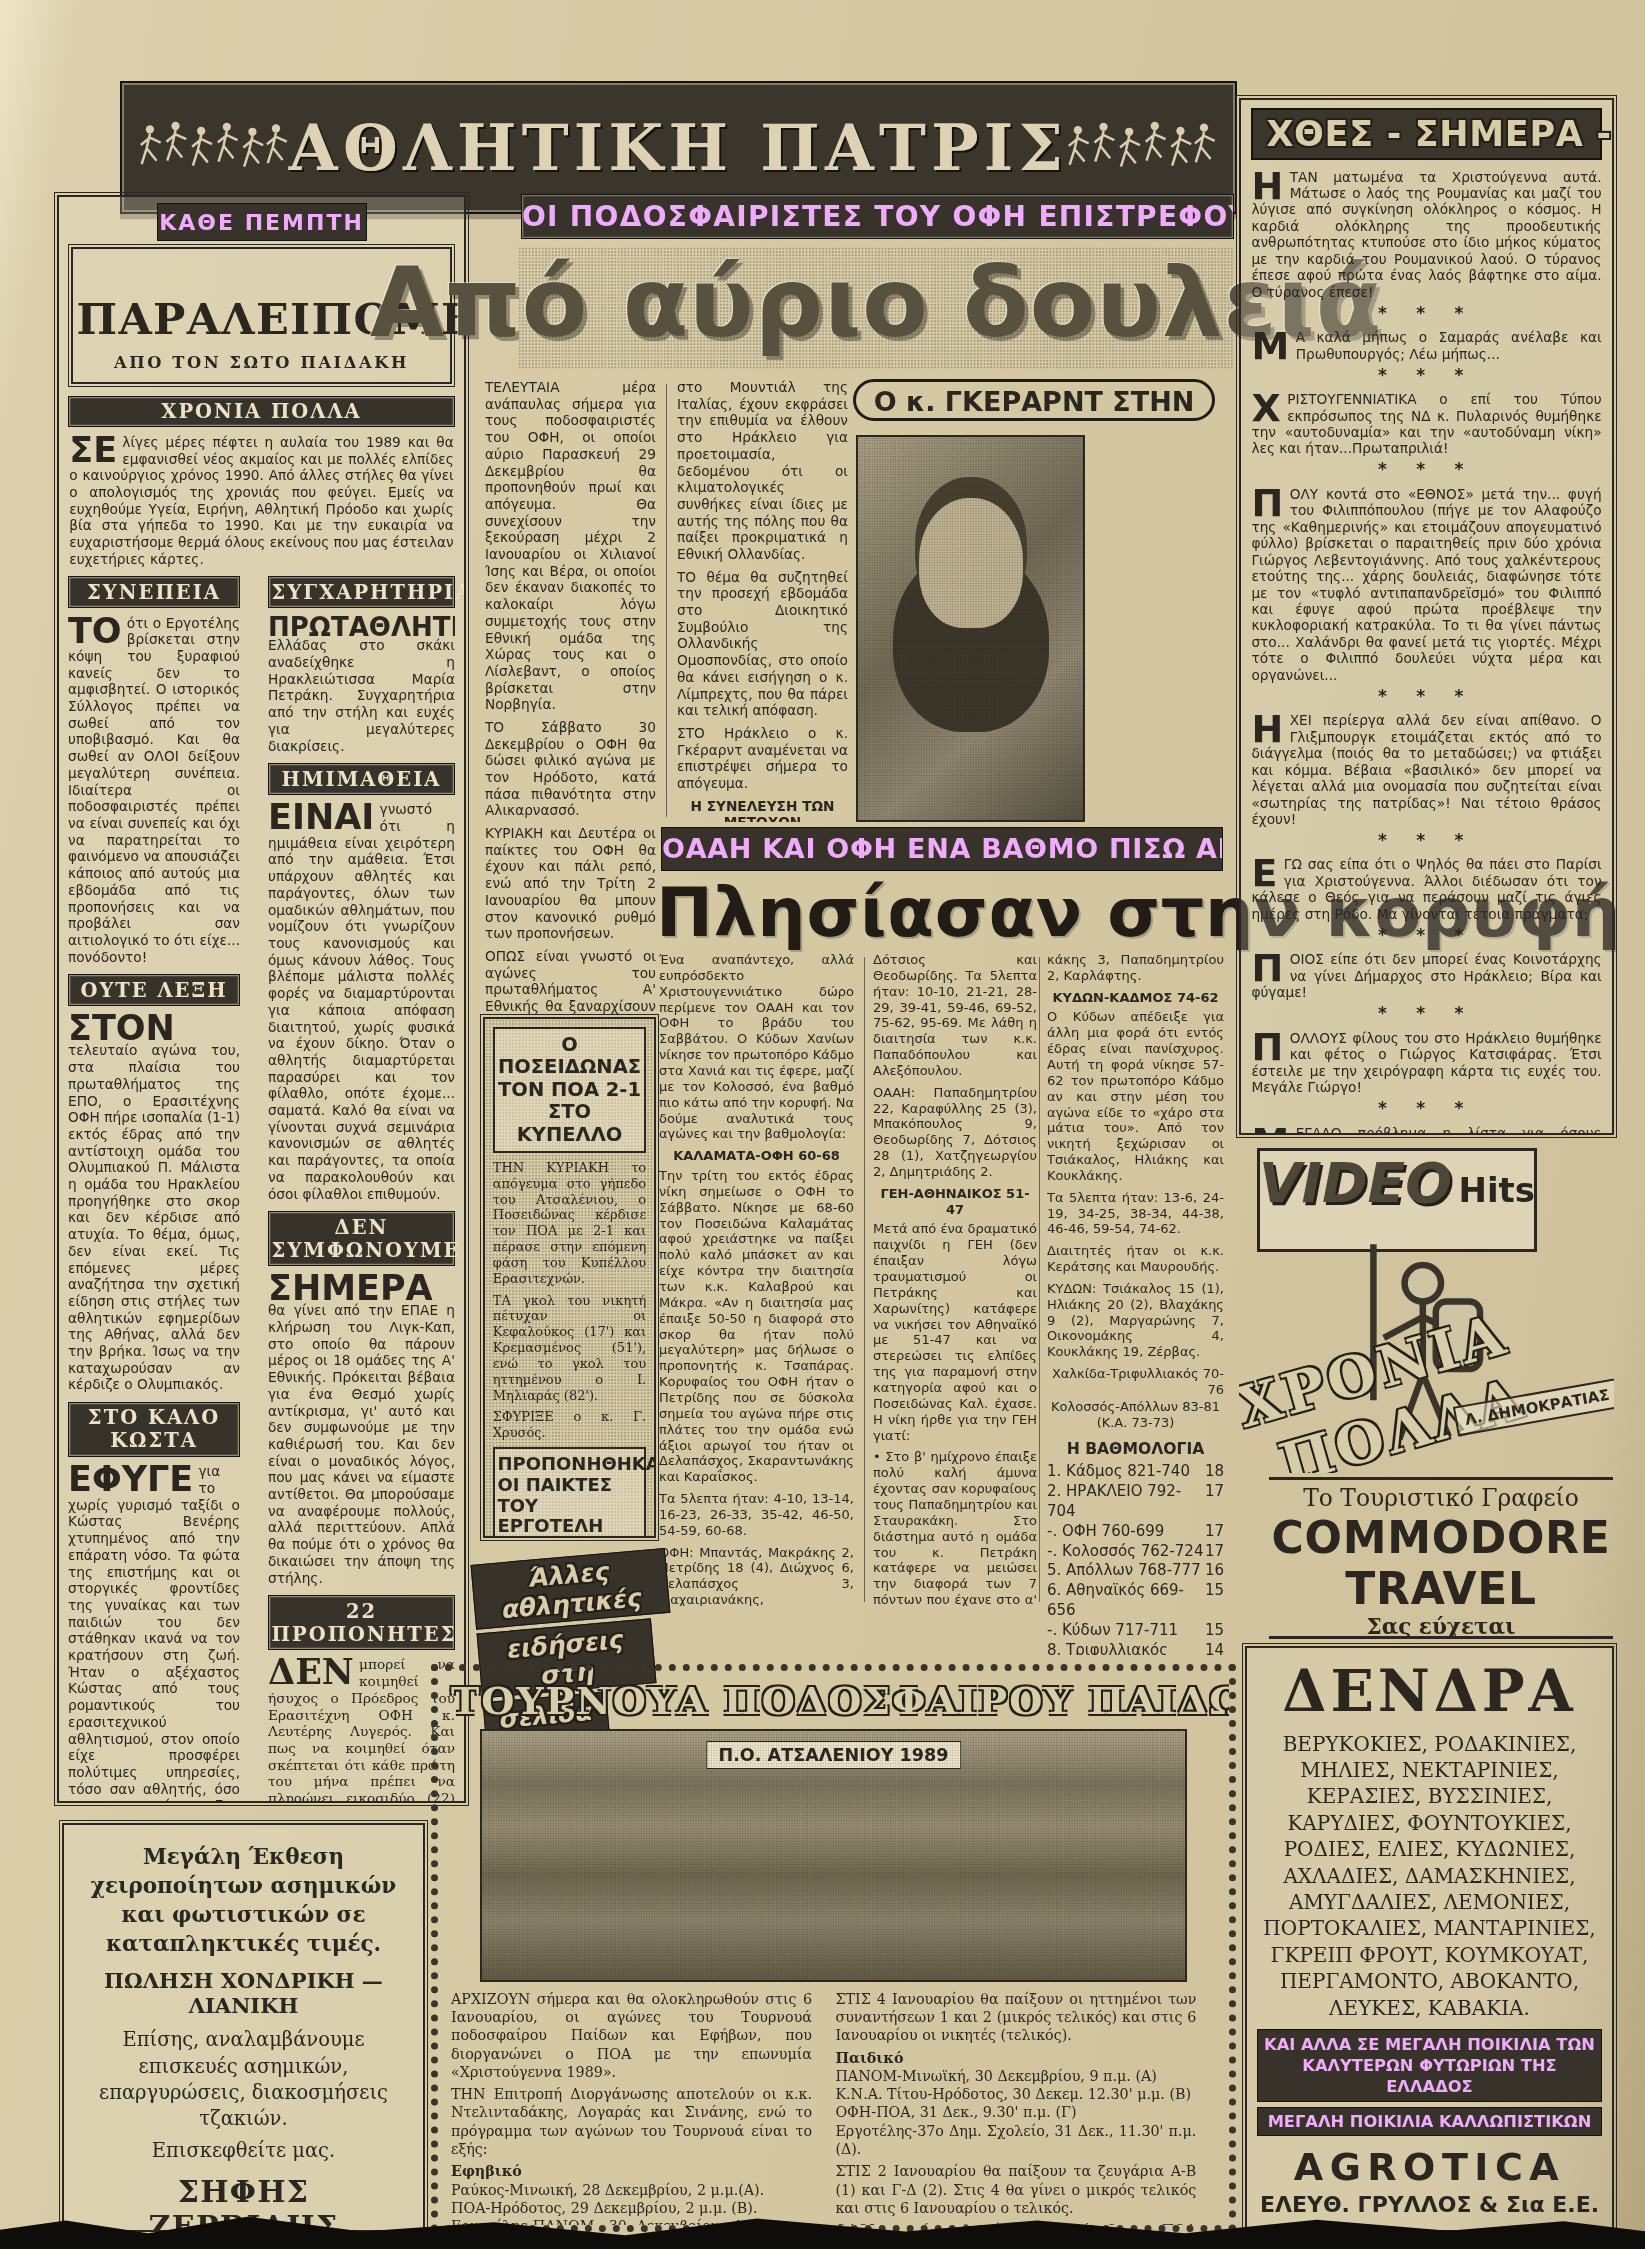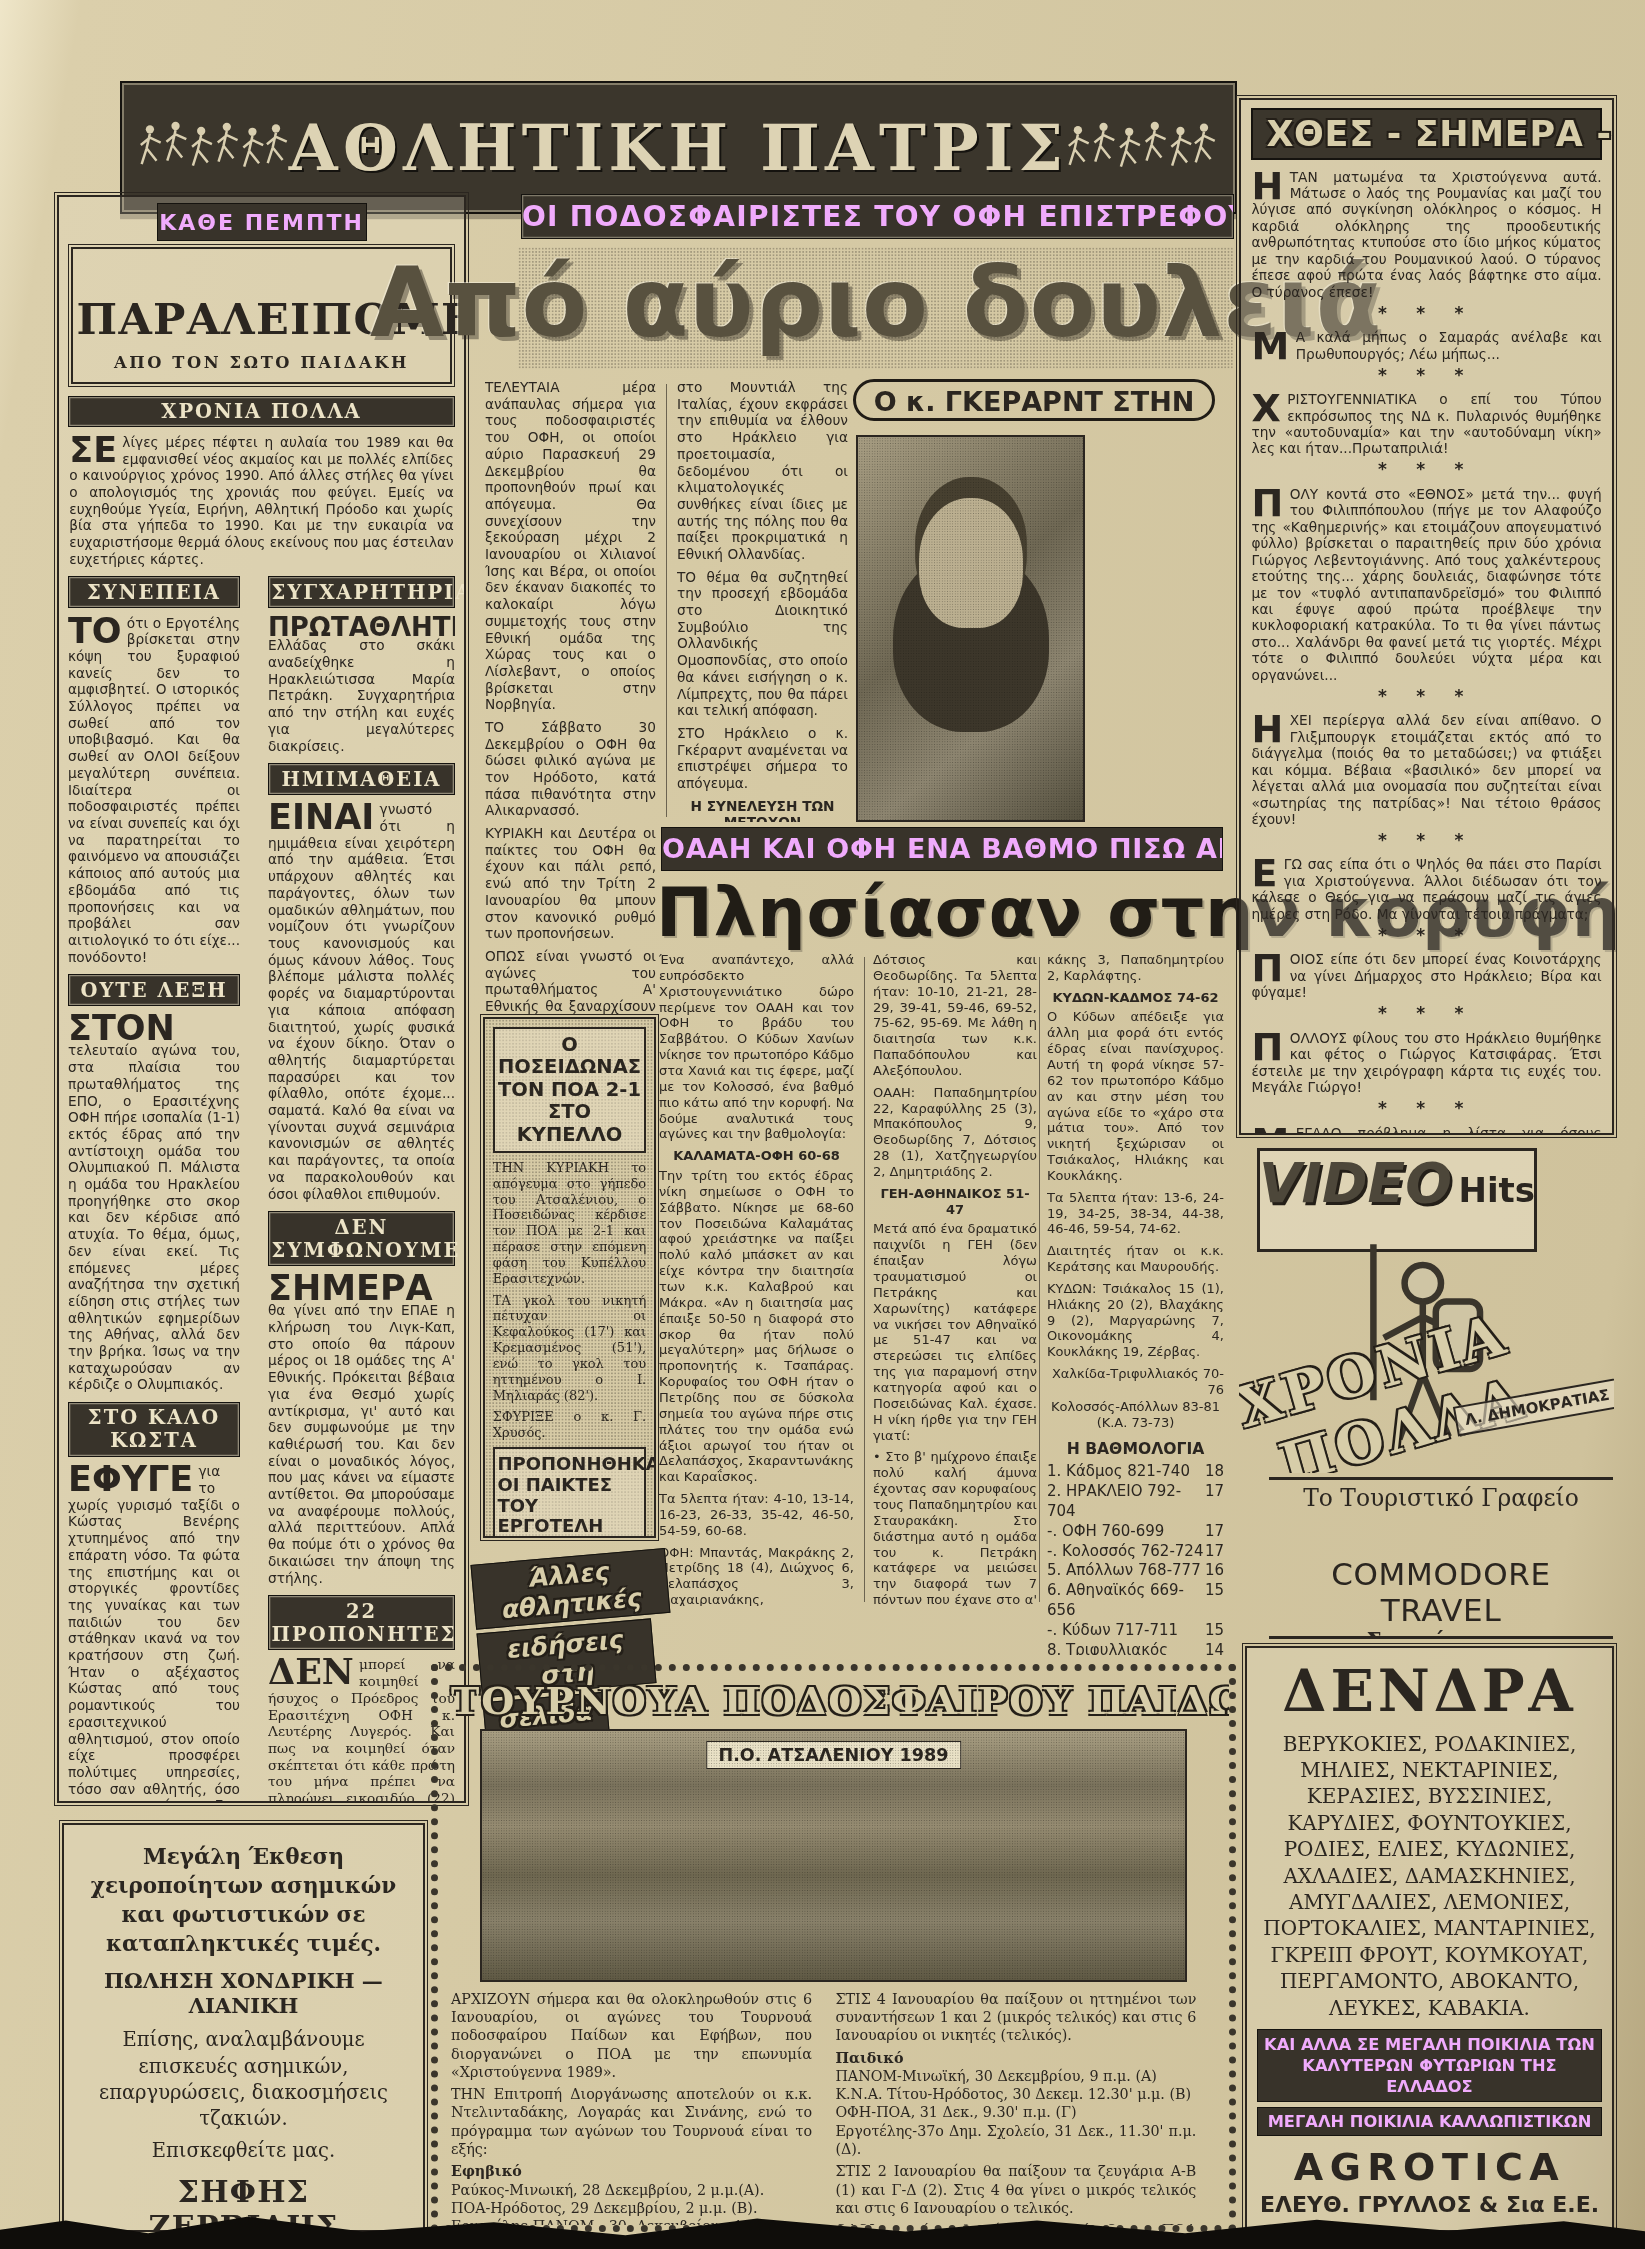--- a/index.html
+++ b/index.html
@@ -313,21 +313,21 @@
       <div class="outline-big serif" style="font-weight:800;font-size:56px;letter-spacing:3.9px;">ΧΡΟΝΙΑ</div>
       <div class="outline-big serif" style="font-weight:800;font-size:56px;letter-spacing:3.9px;margin-left:26px;">ΠΟΛΛΑ</div>
     </div>
     <div style="position:absolute;left:215px;top:249px;transform:rotate(-10deg);border:2px solid #2b2620;
                 padding:3.9px 7.8px;font-weight:bold;font-size:15px;background:rgba(233,224,198,.6);white-space:nowrap;">Λ. ΔΗΜΟΚΡΑΤΙΑΣ 21</div>
   </div>
 
   <div class="abs" style="left:1269px;top:1477px;width:344px;height:162px;border-top:3.3px solid #2b2620;border-bottom:3.3px solid #2b2620;
               text-align:center;padding-top:3.9px;box-sizing:border-box;overflow:hidden;">
     <div class="serif" style="font-size:23.4px;">Το Τουριστικό Γραφείο</div>
-    <div style="font-weight:400;font-size:31px;letter-spacing:0.7px;margin-top:44px;">COMMODORE TRAVEL</div>
+    <div style="font-weight:700;font-size:44px;letter-spacing:0.7px;">COMMODORE TRAVEL</div>
     <div class="serif" style="font-weight:bold;font-size:21.5px;">Σας εύχεται</div>
     <div style="font-weight:bold;font-size:25px;letter-spacing:2.6px;">ΚΑΛΕΣ ΓΙΟΡΤΕΣ</div>
 
   </div>
 
   <div class="abs boxed" style="left:1245px;top:1646px;width:369px;height:586px;padding:6.5px 10.4px;box-sizing:border-box;text-align:center;overflow:hidden;">
     <div class="serif" style="font-weight:800;font-size:57px;letter-spacing:3.9px;margin:2.6px 0 6.5px 0;">ΔΕΝΔΡΑ</div>
     <div class="serif" style="font-size:20px;line-height:1.32;text-align:center;">ΒΕΡΥΚΟΚΙΕΣ, ΡΟΔΑΚΙΝΙΕΣ, ΜΗΛΙΕΣ, ΝΕΚΤΑΡΙΝΙΕΣ, ΚΕΡΑΣΙΕΣ, ΒΥΣΣΙΝΙΕΣ, ΚΑΡΥΔΙΕΣ, ΦΟΥΝΤΟΥΚΙΕΣ, ΡΟΔΙΕΣ, ΕΛΙΕΣ, ΚΥΔΩΝΙΕΣ, ΑΧΛΑΔΙΕΣ, ΔΑΜΑΣΚΗΝΙΕΣ, ΑΜΥΓΔΑΛΙΕΣ, ΛΕΜΟΝΙΕΣ, ΠΟΡΤΟΚΑΛΙΕΣ, ΜΑΝΤΑΡΙΝΙΕΣ, ΓΚΡΕΙΠ ΦΡΟΥΤ, ΚΟΥΜΚΟΥΑΤ, ΠΕΡΓΑΜΟΝΤΟ, ΑΒΟΚΑΝΤΟ, ΛΕΥΚΕΣ, ΚΑΒΑΚΙΑ.</div>
     <div class="chip" style="font-size:16.3px;padding:3.9px 5.2px;margin:7.8px 0 5.2px 0;border:1.3px solid #15130f;line-height:1.3;">ΚΑΙ ΑΛΛΑ ΣΕ ΜΕΓΑΛΗ ΠΟΙΚΙΛΙΑ ΤΩΝ ΚΑΛΥΤΕΡΩΝ ΦΥΤΩΡΙΩΝ ΤΗΣ ΕΛΛΑΔΟΣ</div>
     <div class="chip" style="font-size:16.3px;padding:3.9px 5.2px;border:1.3px solid #15130f;">ΜΕΓΑΛΗ ΠΟΙΚΙΛΙΑ ΚΑΛΛΩΠΙΣΤΙΚΩΝ</div>

